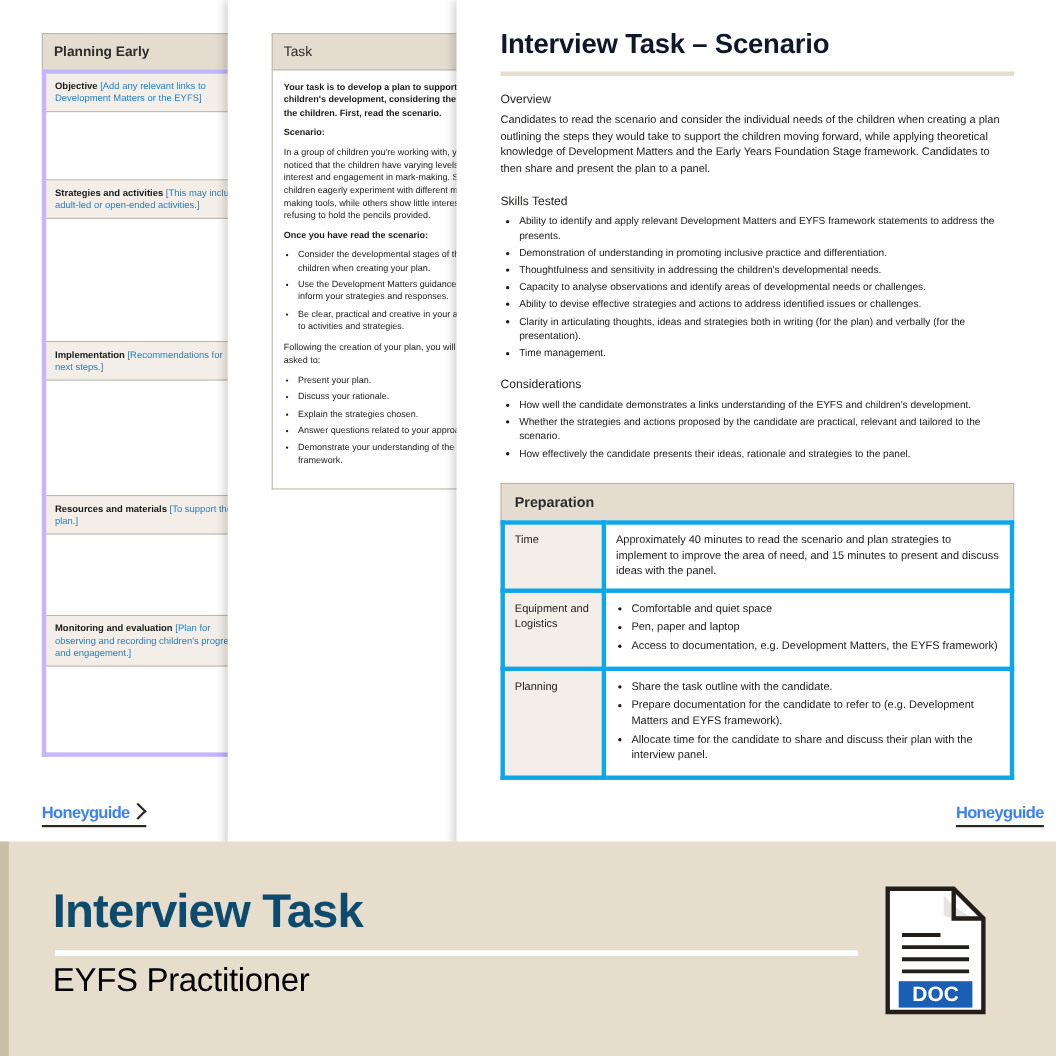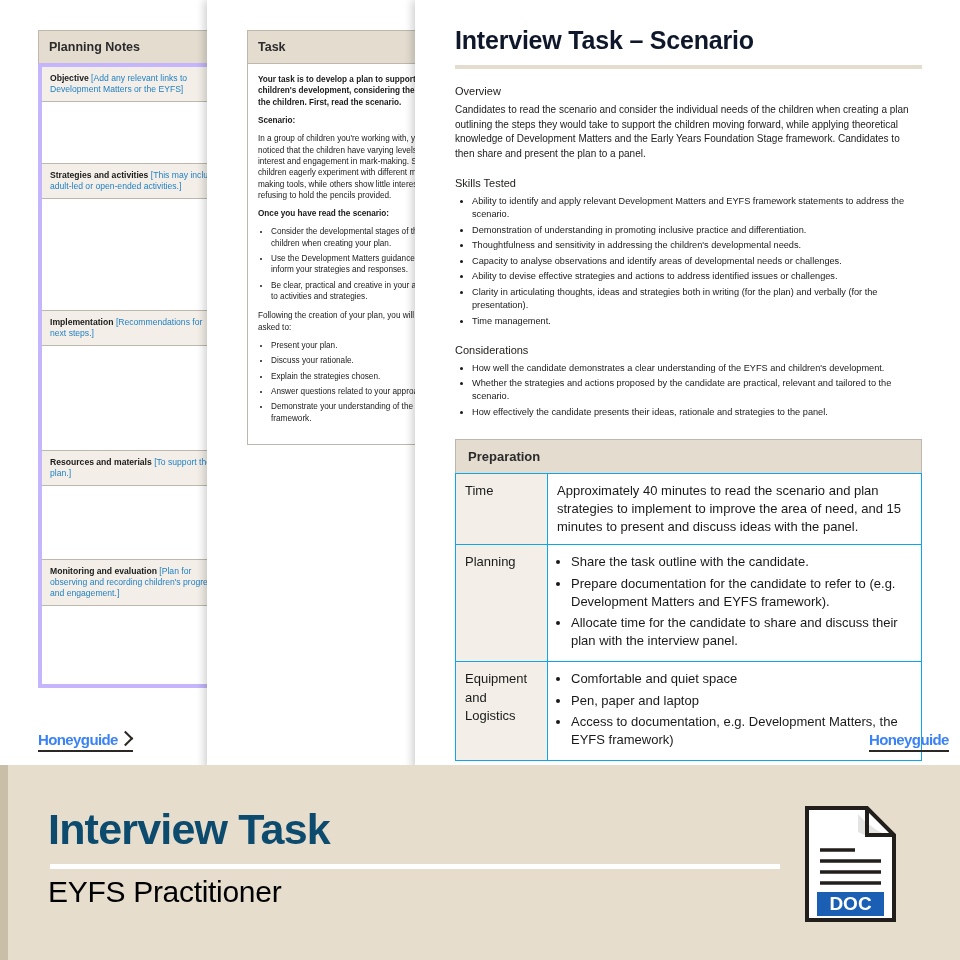--- a/index.html
+++ b/index.html
@@ -68,21 +68,21 @@
   #page-planning .hint { color: #1f7fc4; }
   #page-planning .plan-blank { height: 62px; background: #ffffff; }
 
   
   #page-task .th2 {
     background: #e3dccf;
     border: 1px solid #bdb7ad;
     border-right: none;
     padding: 9px 10px;
     font-size: 12.5px;
-    font-weight: bold;
+    font-weight: normal;
     color: #2b2b2b;
   }
   #page-task .task-body {
     border: 1px solid #bdb7ad;
     border-top: none;
     border-right: none;
     padding: 10px 10px 12px 10px;
     font-size: 8.2px;
     line-height: 1.38;
     color: #1a1a1a;
@@ -137,24 +137,24 @@
     background: #e3dccf;
     border: 1px solid #bdb7ad;
     border-bottom: none;
     text-align: left;
     padding: 9px 12px;
     font-size: 13px;
     font-weight: bold;
     color: #2b2b2b;
   }
   #page-scenario .prep td {
-    border: 1px solid #0ea5e9;
+    border: 4px solid #0ea5e9;
     vertical-align: top;
     padding: 8px 9px;
-    font-size: 13px;
+    font-size: 10px;
     line-height: 1.4;
     color: #1a1a1a;
   }
   #page-scenario .prep td.k { background: #f3efe8; width: 92px; font-weight: normal; }
   #page-scenario .prep ul { margin: 0; padding-left: 14px; }
   #page-scenario .prep li { margin-bottom: 3px; }
 
   
   .logo {
     position: absolute;
@@ -214,21 +214,21 @@
     color: #000000; letter-spacing: -0.3px;
   }
 
   
   #doc-icon { position: absolute; right: 62px; top: 39px; width: 95px; height: 120px; }
 </style>
 </head>
 <body>
 
 <section class="page" id="page-planning">
-  <div class="ph">Planning Notes</div>
+  <div class="ph">Planning Early</div>
   <table class="plan-table">
     <tbody>
       <tr>
         <td class="plan-label"><b>Objective </b><span class="hint">[Add any relevant links to Development Matters or the EYFS]</span></td>
       </tr>
       <tr>
           <td class="plan-blank"></td>
         </tr>
 
       <tr>
@@ -297,60 +297,60 @@
 
 <section class="page" id="page-scenario">
   <h1>Interview Task – Scenario</h1>
   <div class="rule"></div>
 
   <h2>Overview</h2>
   <p class="body">Candidates to read the scenario and consider the individual needs of the children when creating a plan outlining the steps they would take to support the children moving forward, while applying theoretical knowledge of Development Matters and the Early Years Foundation Stage framework. Candidates to then share and present the plan to a panel.</p>
 
   <h2>Skills Tested</h2>
   <ul class="body">
-    <li>Ability to identify and apply relevant Development Matters and EYFS framework statements to address the scenario.</li>
+    <li>Ability to identify and apply relevant Development Matters and EYFS framework statements to address the presents.</li>
     <li>Demonstration of understanding in promoting inclusive practice and differentiation.</li>
     <li>Thoughtfulness and sensitivity in addressing the children's developmental needs.</li>
     <li>Capacity to analyse observations and identify areas of developmental needs or challenges.</li>
     <li>Ability to devise effective strategies and actions to address identified issues or challenges.</li>
     <li>Clarity in articulating thoughts, ideas and strategies both in writing (for the plan) and verbally (for the presentation).</li>
     <li>Time management.</li>
   </ul>
 
   <h2>Considerations</h2>
   <ul class="body">
-    <li>How well the candidate demonstrates a clear understanding of the EYFS and children's development.</li>
+    <li>How well the candidate demonstrates a links understanding of the EYFS and children's development.</li>
     <li>Whether the strategies and actions proposed by the candidate are practical, relevant and tailored to the scenario.</li>
     <li>How effectively the candidate presents their ideas, rationale and strategies to the panel.</li>
   </ul>
 
   <table class="prep">
     <caption>Preparation</caption>
     <tbody>
       <tr>
         <td class="k">Time</td>
         <td>Approximately 40 minutes to read the scenario and plan strategies to implement to improve the area of need, and 15 minutes to present and discuss ideas with the panel.</td>
+      </tr>
+      <tr>
+        <td class="k">Equipment and Logistics</td>
+        <td>
+          <ul>
+            <li>Comfortable and quiet space</li>
+            <li>Pen, paper and laptop</li>
+            <li>Access to documentation, e.g. Development Matters, the EYFS framework)</li>
+          </ul>
+        </td>
       </tr>
       <tr>
         <td class="k">Planning</td>
         <td>
           <ul>
             <li>Share the task outline with the candidate.</li>
             <li>Prepare documentation for the candidate to refer to (e.g. Development Matters and EYFS framework).</li>
             <li>Allocate time for the candidate to share and discuss their plan with the interview panel.</li>
-          </ul>
-        </td>
-      </tr>
-      <tr>
-        <td class="k">Equipment and Logistics</td>
-        <td>
-          <ul>
-            <li>Comfortable and quiet space</li>
-            <li>Pen, paper and laptop</li>
-            <li>Access to documentation, e.g. Development Matters, the EYFS framework)</li>
           </ul>
         </td>
       </tr>
     </tbody>
   </table>
 
   <div class="logo" id="logo3">
     <span>Honeyguide</span>
     <div class="underline"></div>
   </div>

